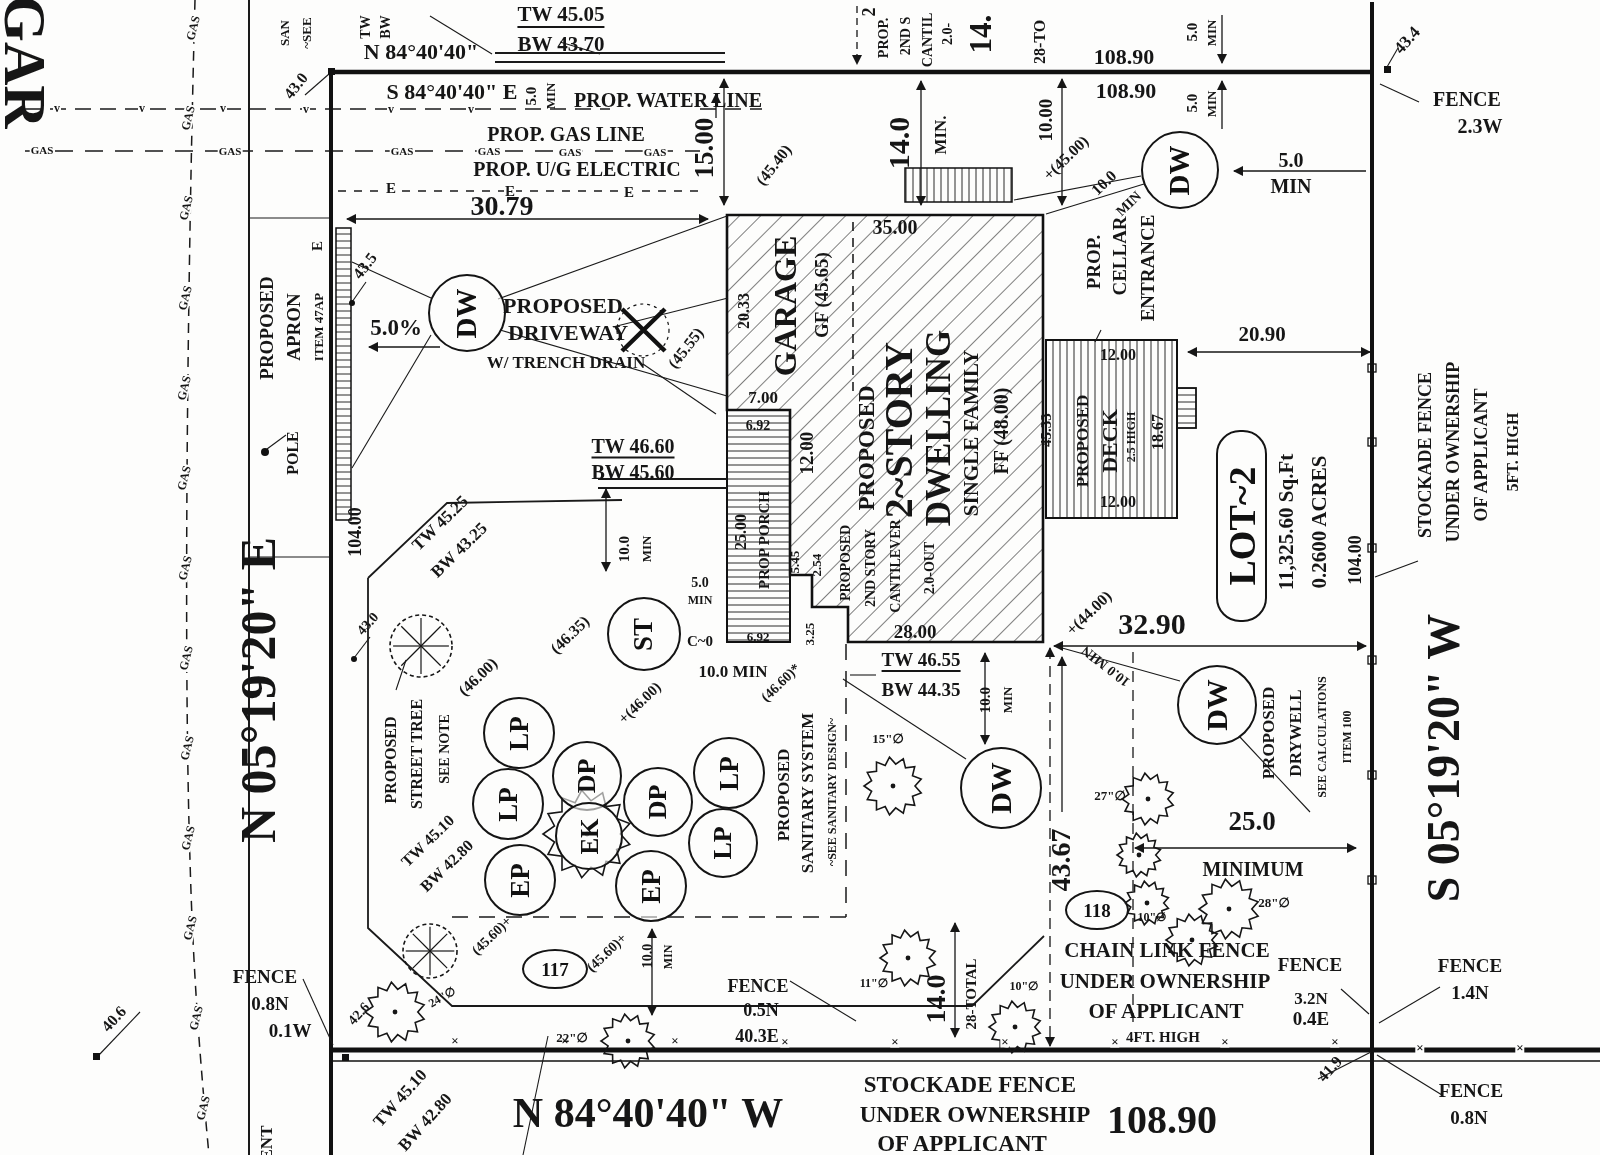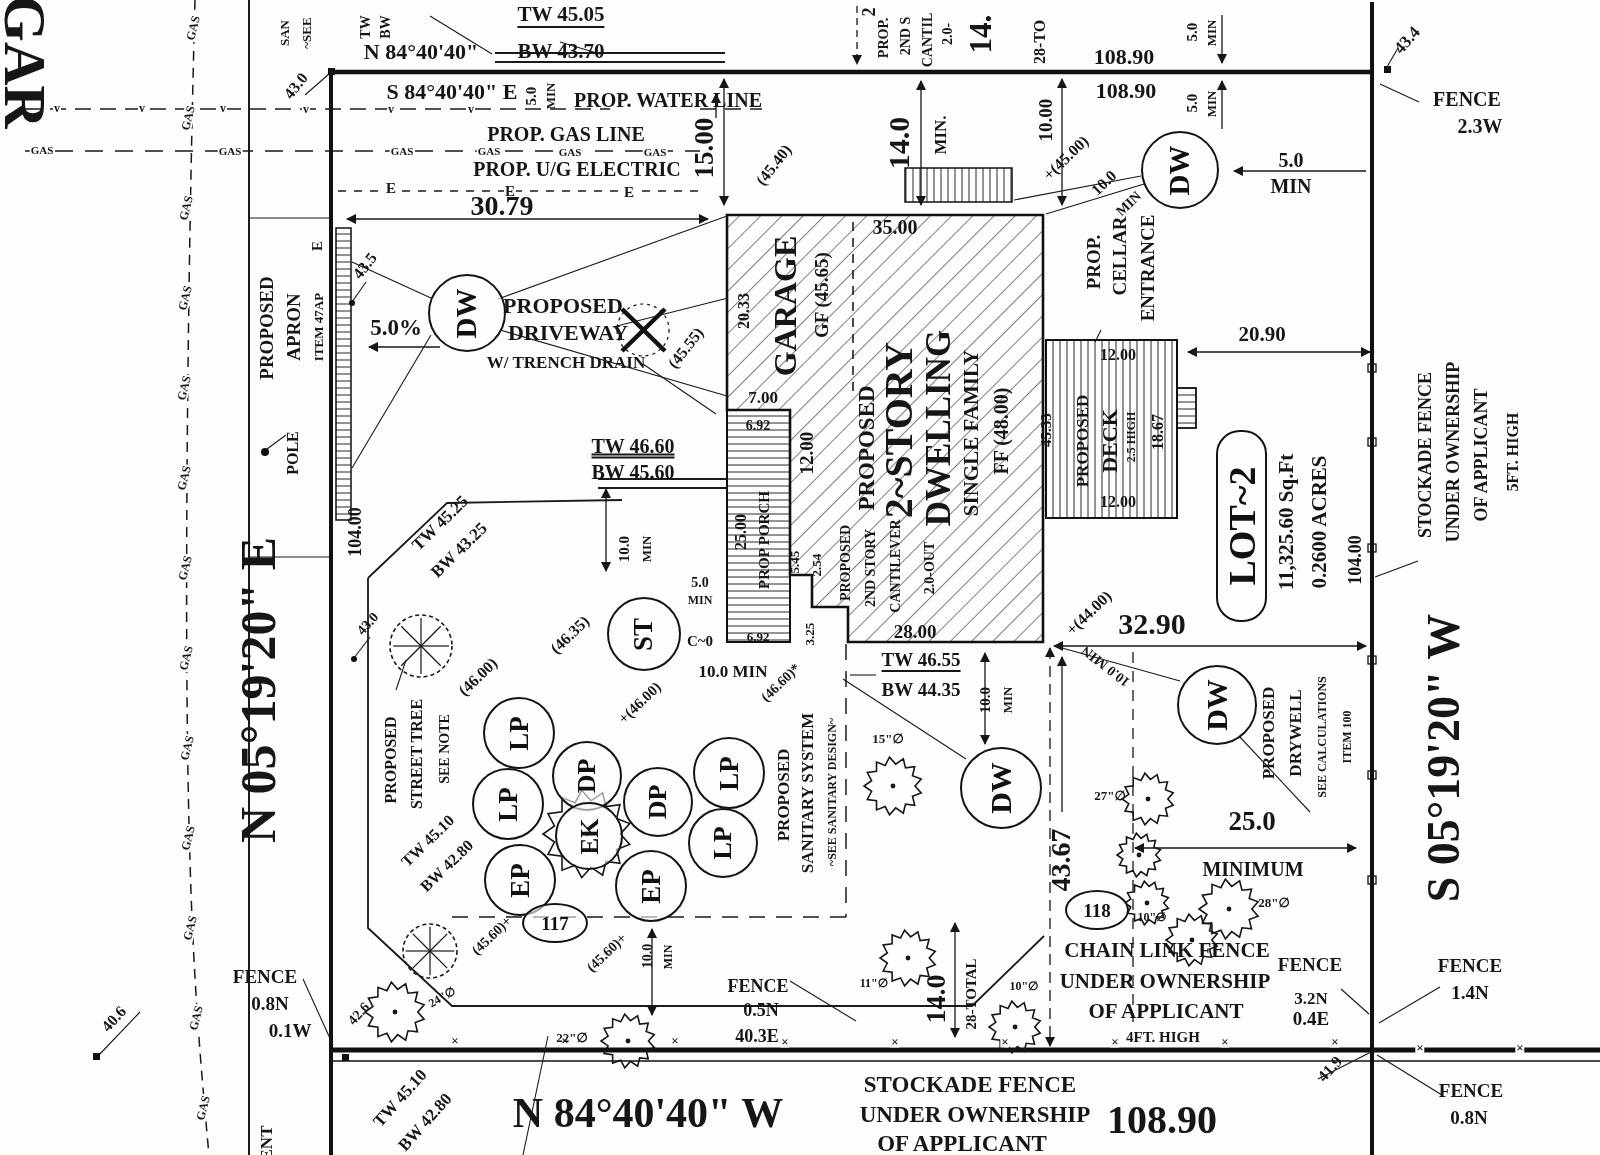--- a/index.html
+++ b/index.html
@@ -239,21 +239,21 @@
       </div>
       <div class="circ" style="left: 688px; top: 808px; width: 66px; height: 66px;">
         <span style="font-size: 26px;">LP</span>
       </div>
       <div class="circ" style="left: 484px; top: 844px; width: 68px; height: 68px;">
         <span style="font-size: 27px;">EP</span>
       </div>
       <div class="circ" style="left: 615px; top: 850px; width: 68px; height: 68px;">
         <span style="font-size: 27px;">EP</span>
       </div>
-      <div class="ell" style="left: 522px; top: 903px; width: 62px; height: 36px;">
+      <div class="ell" style="left: 522px; top: 949px; width: 62px; height: 36px;">
         <span style="font-size: 19px;">117</span>
       </div>
       <div class="ell" style="left: 1065px; top: 890px; width: 60px; height: 36px;">
         <span style="font-size: 19px;">118</span>
       </div>
       <div id="lot-box" style="left: 1216px; top: 430px; width: 47px; height: 188px;">
         <span style="font-size: 38px;">LOT~2</span>
       </div>
     </div>
   <div id="marks-layer">
@@ -297,21 +297,21 @@
       <div class="mark" style="left: 1420px; top: 1047px; font-size: 13px; transform: translate(-50%, -50%) rotate(0deg);">×</div>
       <div class="mark" style="left: 1520px; top: 1047px; font-size: 13px; transform: translate(-50%, -50%) rotate(0deg);">×</div>
     </div>
   <div id="labels-layer">
       <div class="lbl" style="left: 25px; top: 62px; font-size: 60px; transform: translate(-50%, -50%) rotate(90deg);">GAR</div>
       <div class="lbl" style="left: 284px; top: 33px; font-size: 13px; transform: translate(-50%, -50%) rotate(-90deg);">SAN</div>
       <div class="lbl" style="left: 306px; top: 33px; font-size: 13px; transform: translate(-50%, -50%) rotate(-90deg);">~SEE</div>
       <div class="lbl" style="left: 366px; top: 27px; font-size: 14px; transform: translate(-50%, -50%) rotate(-90deg);">TW</div>
       <div class="lbl" style="left: 386px; top: 27px; font-size: 14px; transform: translate(-50%, -50%) rotate(-90deg);">BW</div>
       <div class="lbl u" style="left: 561px; top: 16px; font-size: 21px; transform: translate(-50%, -50%) rotate(0deg);">TW 45.05</div>
-      <div class="lbl" style="left: 561px; top: 51px; font-size: 21px; transform: translate(-50%, -50%) rotate(0deg);">BW 43.70</div>
+      <div class="lbl" style="left: 561px; top: 44px; font-size: 21px; transform: translate(-50%, -50%) rotate(0deg);">BW 43.70</div>
       <div class="lbl" style="left: 421px; top: 52px; font-size: 22px; transform: translate(-50%, -50%) rotate(0deg);">N 84°40'40"</div>
       <div class="lbl" style="left: 452px; top: 92px; font-size: 22px; transform: translate(-50%, -50%) rotate(0deg);">S 84°40'40" E</div>
       <div class="lbl" style="left: 296px; top: 86px; font-size: 16px; transform: translate(-50%, -50%) rotate(-52deg);">43.0</div>
       <div class="lbl" style="left: 531px; top: 96px; font-size: 15px; transform: translate(-50%, -50%) rotate(-90deg);">5.0</div>
       <div class="lbl" style="left: 550px; top: 96px; font-size: 13px; transform: translate(-50%, -50%) rotate(-90deg);">MIN</div>
       <div class="lbl" style="left: 668px; top: 100px; font-size: 20px; transform: translate(-50%, -50%) rotate(0deg);">PROP. WATER LINE</div>
       <div class="lbl" style="left: 566px; top: 134px; font-size: 20px; transform: translate(-50%, -50%) rotate(0deg);">PROP. GAS LINE</div>
       <div class="lbl" style="left: 577px; top: 169px; font-size: 20px; transform: translate(-50%, -50%) rotate(0deg);">PROP. U/G ELECTRIC</div>
       <div class="lbl" style="left: 502px; top: 206px; font-size: 28px; transform: translate(-50%, -50%) rotate(0deg);">30.79</div>
       <div class="lbl" style="left: 704px; top: 148px; font-size: 27px; transform: translate(-50%, -50%) rotate(-90deg);">15.00</div>
@@ -361,21 +361,21 @@
       <div class="lbl" style="left: 1046px; top: 430px; font-size: 15px; transform: translate(-50%, -50%) rotate(-90deg);">45.33</div>
       <div class="lbl" style="left: 915px; top: 631px; font-size: 19px; transform: translate(-50%, -50%) rotate(0deg);">28.00</div>
       <div class="lbl" style="left: 794px; top: 562px; font-size: 13px; transform: translate(-50%, -50%) rotate(-90deg);">5.45</div>
       <div class="lbl" style="left: 816px; top: 565px; font-size: 13px; transform: translate(-50%, -50%) rotate(-90deg);">2.54</div>
       <div class="lbl" style="left: 809px; top: 634px; font-size: 13px; transform: translate(-50%, -50%) rotate(-90deg);">3.25</div>
       <div class="lbl" style="left: 758px; top: 636px; font-size: 13px; transform: translate(-50%, -50%) rotate(0deg);">6.92</div>
       <div class="lbl" style="left: 700px; top: 641px; font-size: 15px; transform: translate(-50%, -50%) rotate(0deg);">C~0</div>
       <div class="lbl" style="left: 700px; top: 583px; font-size: 14px; transform: translate(-50%, -50%) rotate(0deg);">5.0</div>
       <div class="lbl" style="left: 700px; top: 600px; font-size: 12px; transform: translate(-50%, -50%) rotate(0deg);">MIN</div>
       <div class="lbl" style="left: 733px; top: 671px; font-size: 17px; transform: translate(-50%, -50%) rotate(0deg);">10.0 MIN</div>
-      <div class="lbl u" style="left: 633px; top: 447px; font-size: 20px; transform: translate(-50%, -50%) rotate(0deg); text-decoration: underline;">TW 46.60</div>
+      <div class="lbl u" style="left: 633px; top: 447px; font-size: 20px; transform: translate(-50%, -50%) rotate(0deg);">TW 46.60</div>
       <div class="lbl" style="left: 633px; top: 472px; font-size: 20px; transform: translate(-50%, -50%) rotate(0deg);">BW 45.60</div>
       <div class="lbl" style="left: 624px; top: 549px; font-size: 15px; transform: translate(-50%, -50%) rotate(-90deg);">10.0</div>
       <div class="lbl" style="left: 646px; top: 549px; font-size: 13px; transform: translate(-50%, -50%) rotate(-90deg);">MIN</div>
       <div class="lbl u" style="left: 921px; top: 661px; font-size: 19px; transform: translate(-50%, -50%) rotate(0deg);">TW 46.55</div>
       <div class="lbl" style="left: 921px; top: 689px; font-size: 19px; transform: translate(-50%, -50%) rotate(0deg);">BW 44.35</div>
       <div class="lbl" style="left: 985px; top: 700px; font-size: 15px; transform: translate(-50%, -50%) rotate(-90deg);">10.0</div>
       <div class="lbl" style="left: 1007px; top: 700px; font-size: 13px; transform: translate(-50%, -50%) rotate(-90deg);">MIN</div>
       <div class="lbl" style="left: 888px; top: 738px; font-size: 13px; transform: translate(-50%, -50%) rotate(0deg);">15"∅</div>
       <div class="lbl" style="left: 1089px; top: 613px; font-size: 16px; transform: translate(-50%, -50%) rotate(-44deg);">+(44.00)</div>
       <div class="lbl" style="left: 1152px; top: 624px; font-size: 30px; transform: translate(-50%, -50%) rotate(0deg);">32.90</div>

